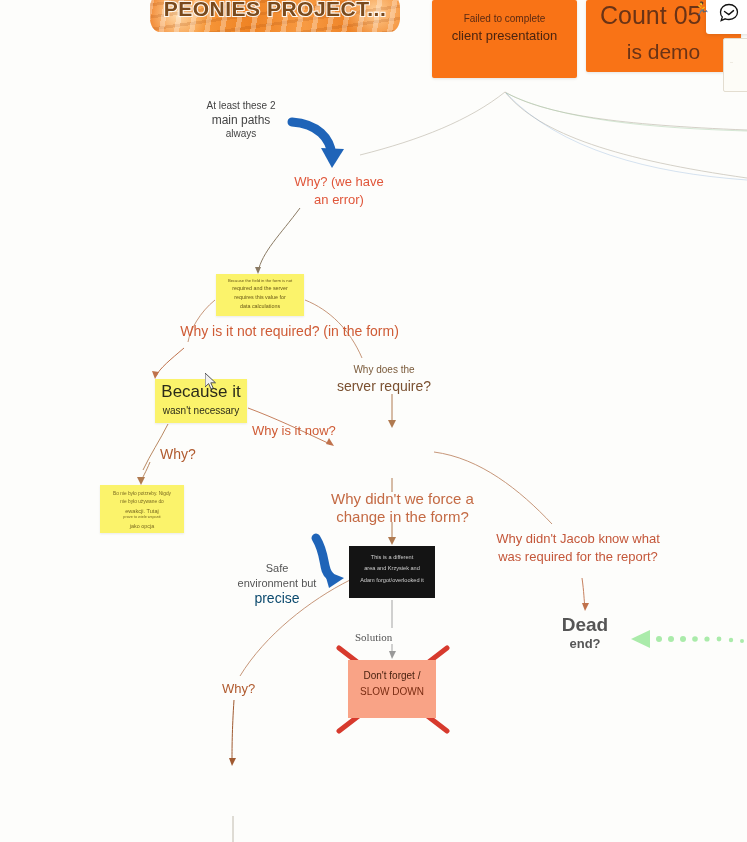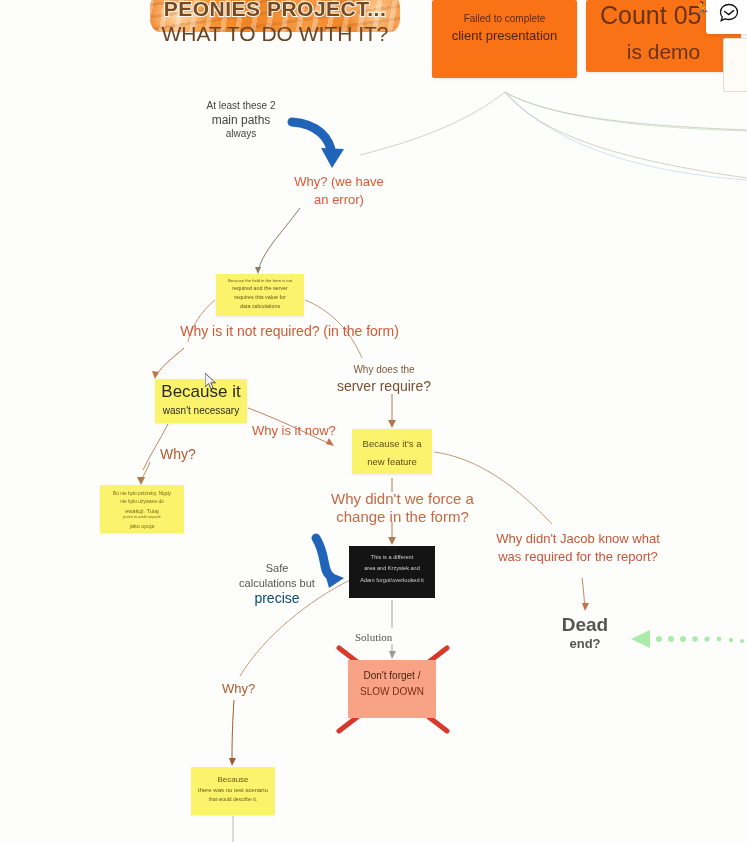--- a/index.html
+++ b/index.html
@@ -239,21 +239,20 @@
       </g>
     </g>
   </svg>
 
   <div class="abs banner">
     <div class="flare"></div>
     <div class="flare2"></div>
     <div class="stripes"></div>
     <div class="banner-title">PEONIES PROJECT...</div>
   </div>
-  <div class="abs subtitle lbl">WHAT TO DO WITH IT?</div>
 
   <div class="abs obox obox-failed">
     <div class="l1">Failed to complete</div>
     <div class="l2">client presentation</div>
   </div>
 
   <div class="abs obox obox-count">
     <div class="l1">Count 05</div>
     <div class="l2">is demo</div>
   </div>
@@ -285,21 +284,21 @@
     <div class="b">server require?</div>
   </div>
 
   <div class="abs l-whynow lbl">Why is it now?</div>
   <div class="abs l-why1 lbl">Why?</div>
 
   <div class="abs l-whydidnt">Why didn't we force a change in the form?</div>
 
   <div class="abs l-safe">
     <div class="a">Safe</div>
-    <div class="b">calculations but</div>
+    <div class="b">environment but</div>
     <div class="c">precise</div>
   </div>
 
   <div class="abs l-solution lbl">Solution</div>
   <div class="abs l-why2 lbl">Why?</div>
 
   <div class="abs l-jacob">Why didn't Jacob know what was required for the report?</div>
 
   <div class="abs l-dead">
     <div class="a">Dead</div>
@@ -319,39 +318,30 @@
   </div>
 
   <div class="abs note n-pl">
     <div class="r1">Bo nie było potrzeby. Nigdy</div>
     <div class="r2">nie było używane do</div>
     <div class="r3">ewakcji. Tutaj</div>
     <div class="r4">prove to wiele wspanit</div>
     <div class="r5">jako opcja</div>
   </div>
 
-  <div class="abs note n-newf">
-    <div class="r1">Because it's a</div>
-    <div class="r2">new feature</div>
-  </div>
 
   <div class="abs blackbox">
     <div class="r1">This is a different</div>
     <div class="r2">area and Krzysiek and</div>
     <div class="r3">Adam forgot/overlooked it</div>
   </div>
 
   <div class="abs redbox">
     <div class="r1">Don't forget /</div>
     <div class="r2">SLOW DOWN</div>
   </div>
 
-  <div class="abs note n-testsc">
-    <div class="r1">Because</div>
-    <div class="r2">there was no test scenario</div>
-    <div class="r3">that would describe it.</div>
-  </div>
 
   <svg class="abs cursor" viewBox="0 0 12 18">
     <polygon points="0,0 0,14 3.6,10.6 6,16 8.2,15 5.8,9.8 10.5,9.8" fill="#f2f2f2" stroke="#444" stroke-width="0.9"></polygon>
   </svg>
 
 </div>
 
 </body></html>

